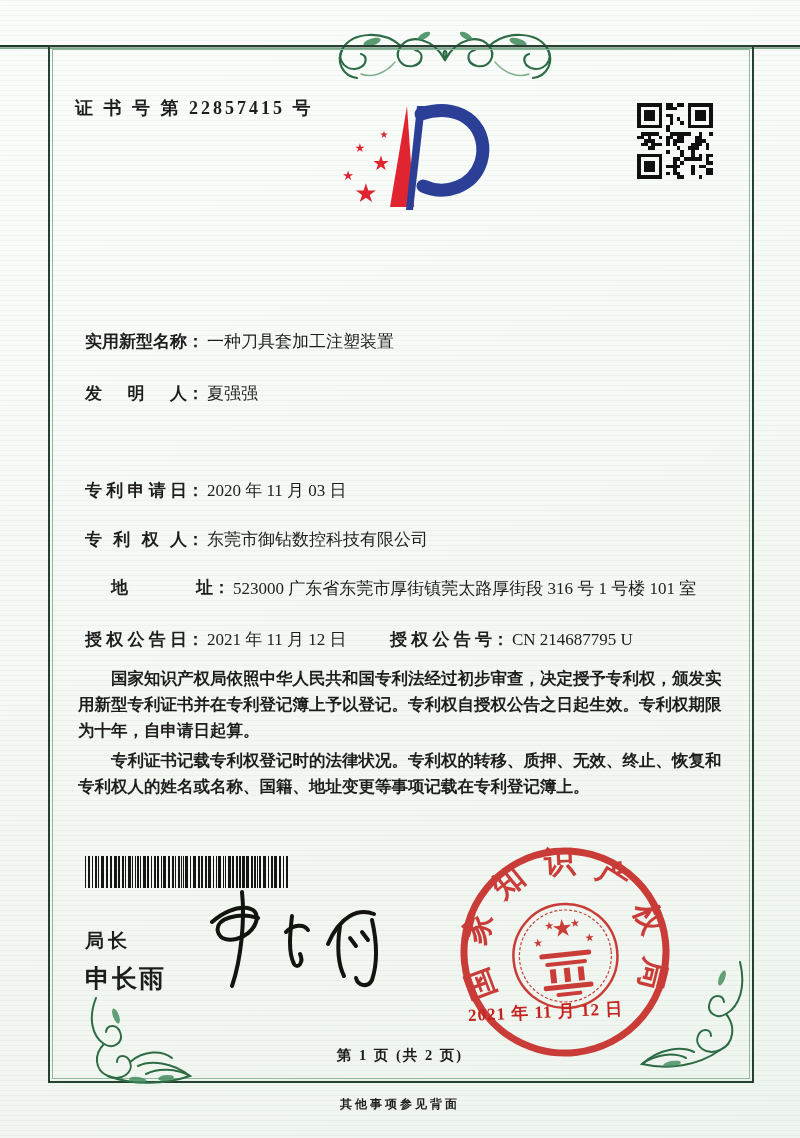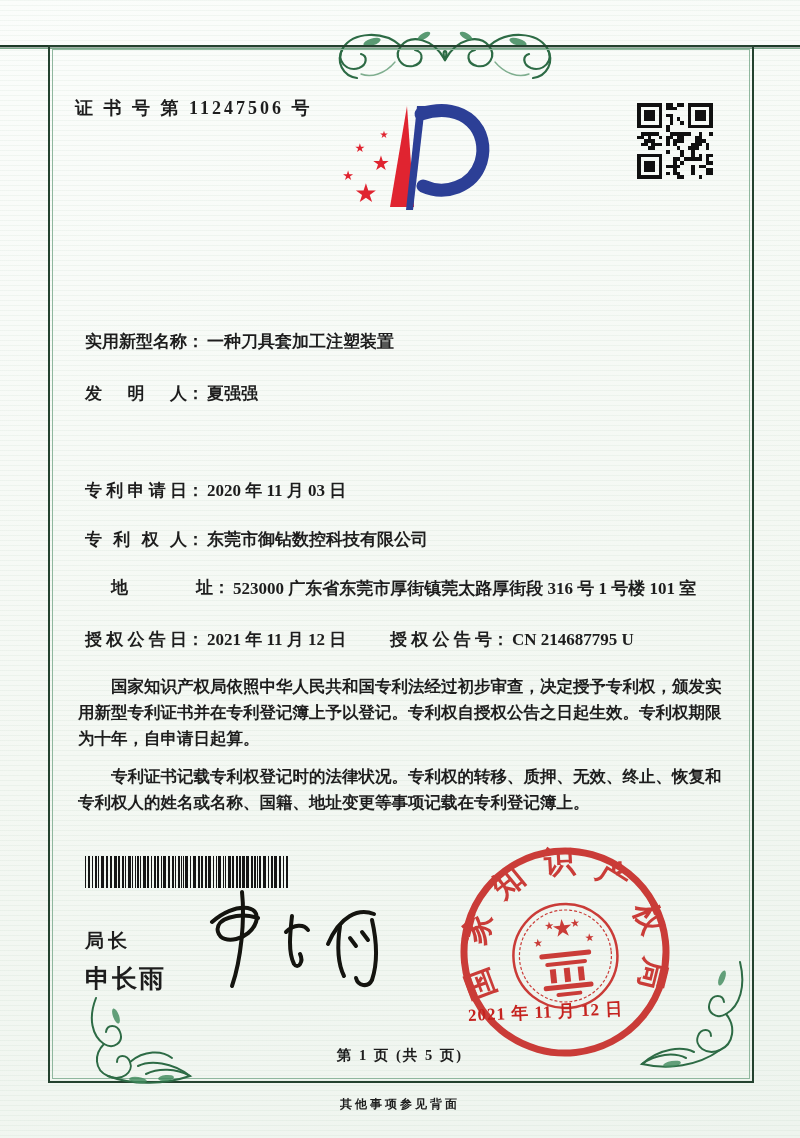--- a/index.html
+++ b/index.html
@@ -13,26 +13,26 @@
   }
   .abs{position:absolute;}
   
   .frame{position:absolute;left:48px;top:45px;width:702px;height:1034px;border:2.5px solid #24422f;}
   .frame-inner{position:absolute;inset:2px;border:1px solid #8fb79e;}
   .cert-no{left:75px;top:96px;font-size:18px;letter-spacing:3px;font-weight:600;}
   .title{left:0;top:228px;width:100%;text-align:center;font-size:40px;font-weight:bold;letter-spacing:12px;}
   .row{left:85px;font-size:17px;white-space:nowrap;}
   .flabel{display:inline-block;width:102px;text-align:justify;text-align-last:justify;font-weight:600;}
   .colon{display:inline-block;width:20px;font-weight:600;}
-  .fvalue{font-weight:700;}
+  .fvalue{font-weight:400;}
   .row-wrap{white-space:normal;margin-left:26px;}
   .row-wrap .fvalue{display:inline-block;width:508px;vertical-align:top;line-height:25px;}
   .grant-right{position:absolute;left:305px;top:0;white-space:nowrap;}
   .body-text{left:78px;top:662px;width:650px;font-size:16.5px;line-height:26px;font-weight:600;}
-  .body-text p{margin:12px 0 3px 0;text-indent:2em;}
+  .body-text p{margin:4px 0 3px 0;text-indent:2em;}
   .sig-title{left:85px;top:928px;font-size:19px;font-weight:bold;font-family:"Liberation Sans","DejaVu Sans",sans-serif;letter-spacing:4px;}
   .sig-name{left:85px;top:962px;font-size:25px;font-weight:bold;font-family:"Liberation Sans","DejaVu Sans",sans-serif;letter-spacing:2px;}
   .seal-date{left:468px;top:1000px;width:180px;font-size:17px;font-weight:bold;color:#c5231f;letter-spacing:1px;transform:rotate(-2.5deg);}
   .footer-page{left:0;top:1046px;width:100%;text-align:center;font-size:14.5px;letter-spacing:2px;font-weight:600;}
   .back-note{left:0;top:1096px;width:100%;text-align:center;font-size:12px;letter-spacing:3px;font-weight:600;}
   svg{display:block;}
 </style>
 </head>
 <body>
 
@@ -89,21 +89,21 @@
       <path d="M124,56 C134,68 132,86 118,92 C104,98 92,88 96,78 C99,70 109,70 109,78"></path>
       <path d="M118,92 C96,108 66,112 40,106 C54,96 72,94 84,100"></path>
       <path d="M40,106 C58,90 80,88 92,94"></path>
     </g>
     <g fill="#3f8a5c" opacity="0.8">
       <ellipse cx="120" cy="20" rx="8" ry="3" transform="rotate(110 120 20)"></ellipse>
       <ellipse cx="70" cy="106" rx="9" ry="3" transform="rotate(-10 70 106)"></ellipse>
     </g>
   </svg>
 
-  <div class="abs cert-no">证 书 号 第 11247506 号</div>
+  <div class="abs cert-no">证 书 号 第 22857415 号</div>
 
   <svg class="abs" style="left:318px;top:92px" width="180" height="118" viewBox="0 0 180 118">
     <g fill="#e02430" font-family="'DejaVu Sans',sans-serif" text-anchor="middle">
       <text x="48" y="110" font-size="26">★</text>
       <text x="63" y="78" font-size="20">★</text>
       <text x="30" y="88" font-size="13">★</text>
       <text x="42" y="60" font-size="12">★</text>
       <text x="66" y="46" font-size="10">★</text>
     </g>
     <polygon points="72,115 89,14 96,115" fill="#e02430"></polygon>
@@ -453,16 +453,16 @@
           <rect x="124" y="128" width="6" height="14"></rect>
           <rect x="88" y="144" width="50" height="5" rx="2"></rect>
           <rect x="100" y="152" width="26" height="4" rx="2"></rect>
         </g>
       </g>
     </g>
   </svg>
 
   <div class="abs seal-date">2021 年 11 月 12 日</div>
 
-  <div class="abs footer-page">第 1 页 (共 5 页)</div>
+  <div class="abs footer-page">第 1 页 (共 2 页)</div>
   <div class="abs back-note">其他事项参见背面</div>
 
 </div>
 
 </body></html>

